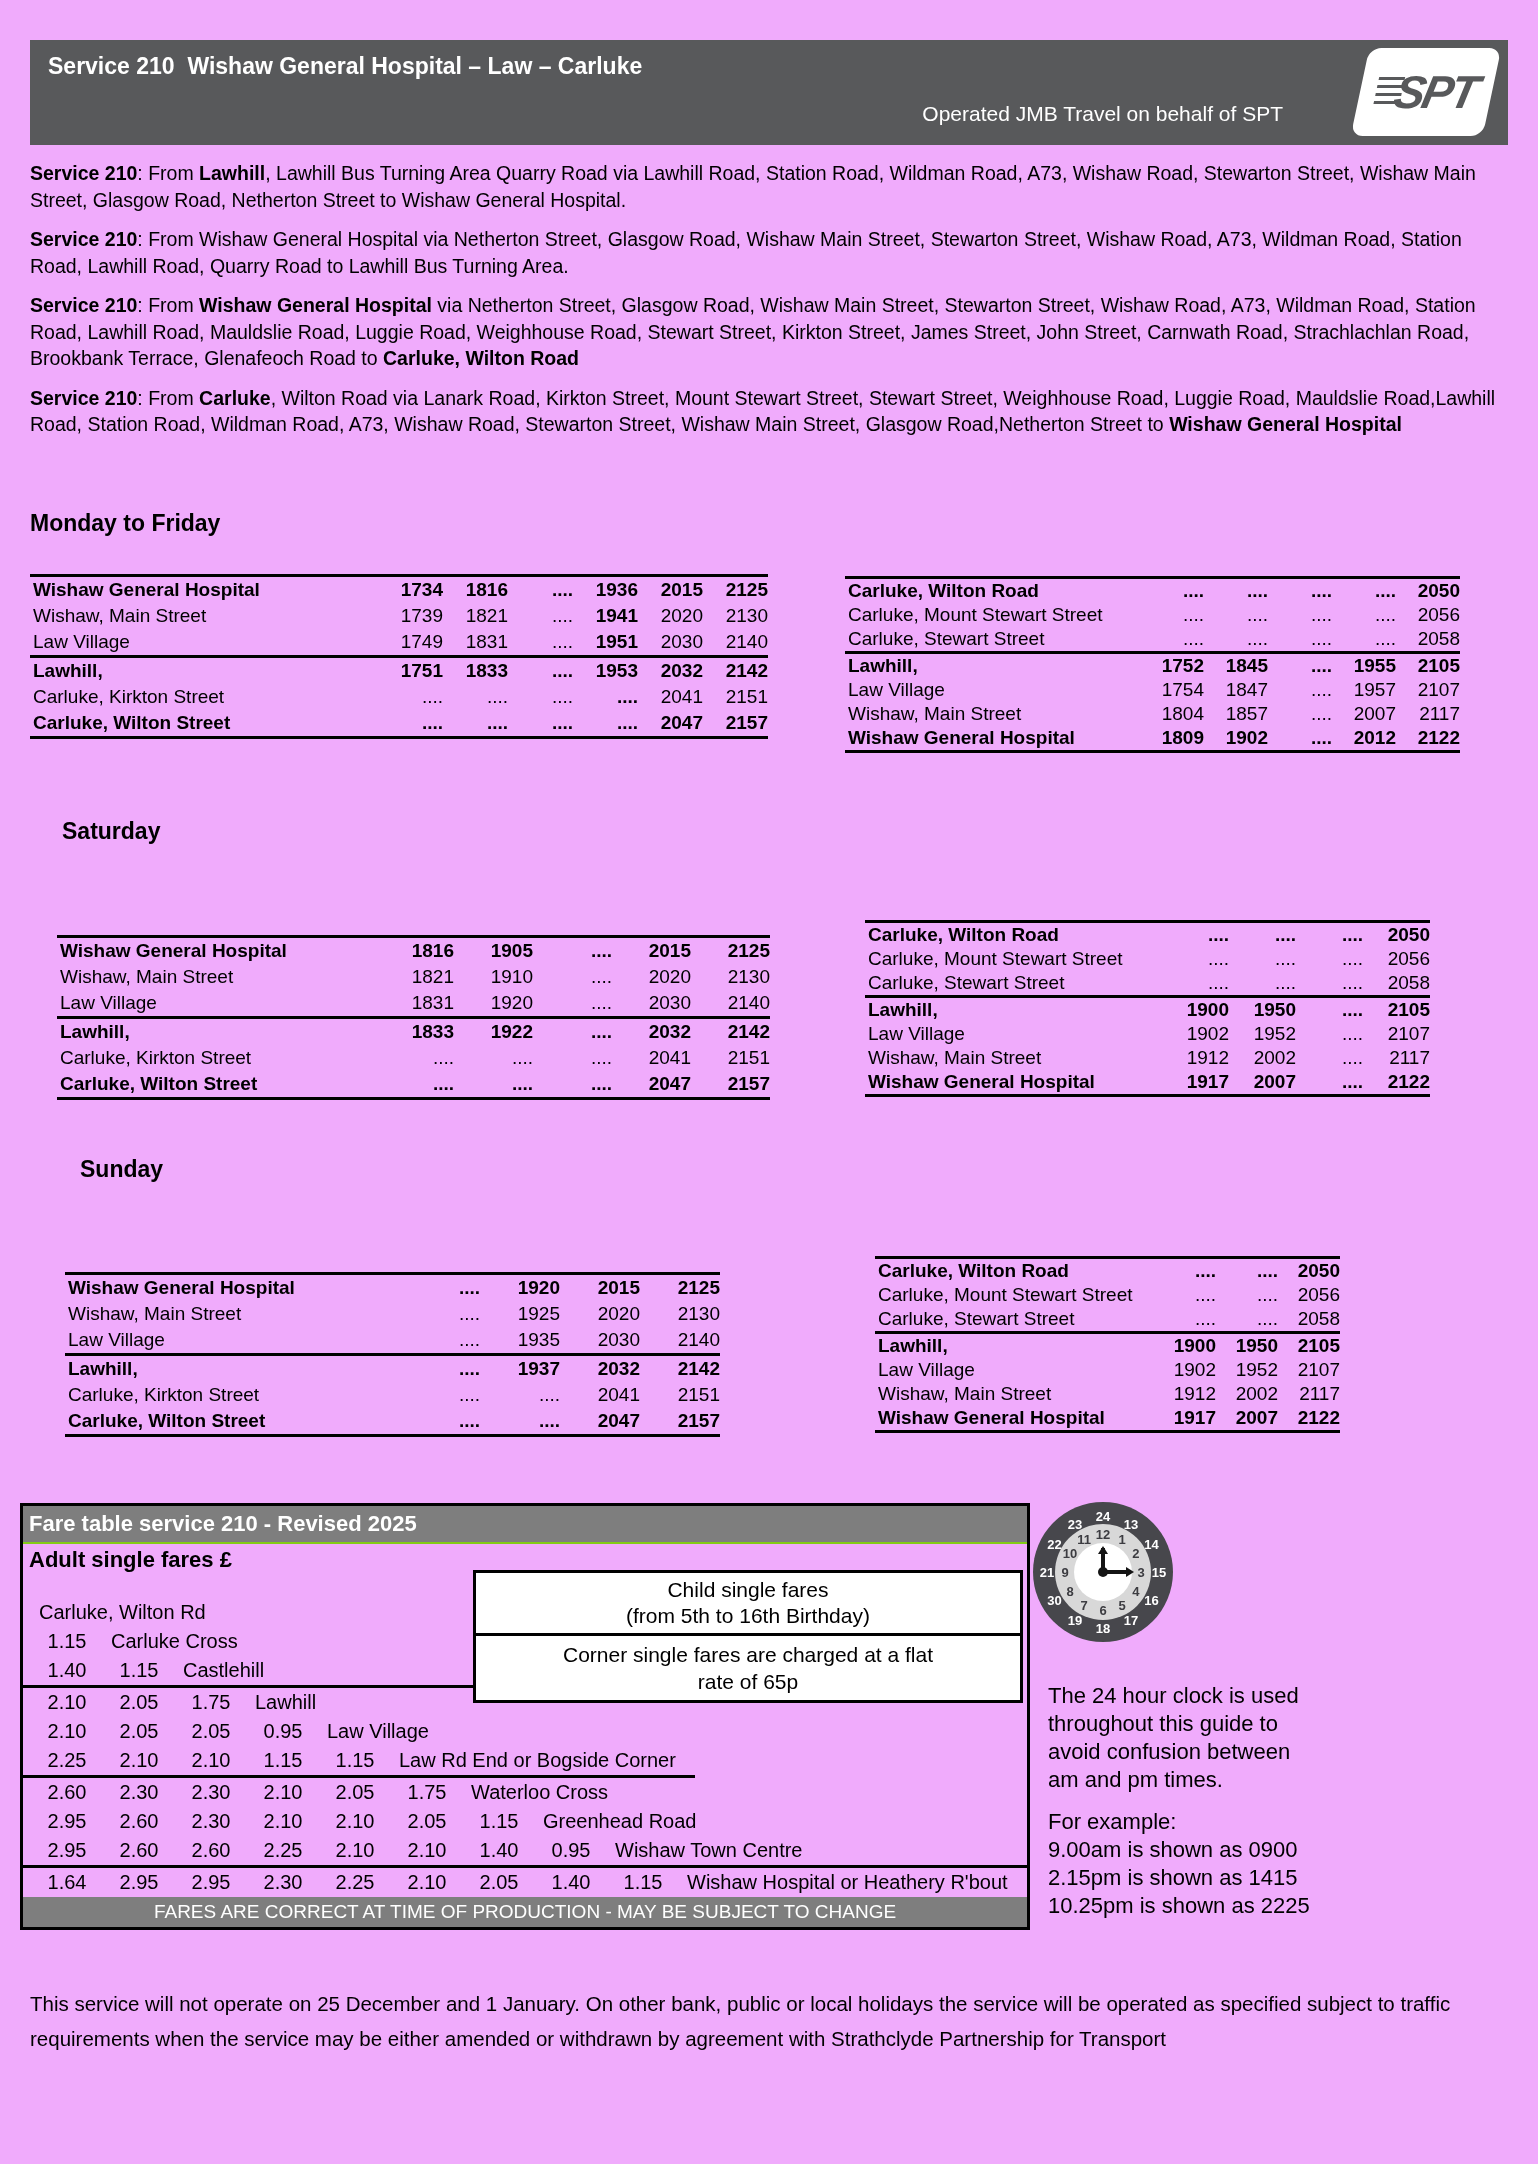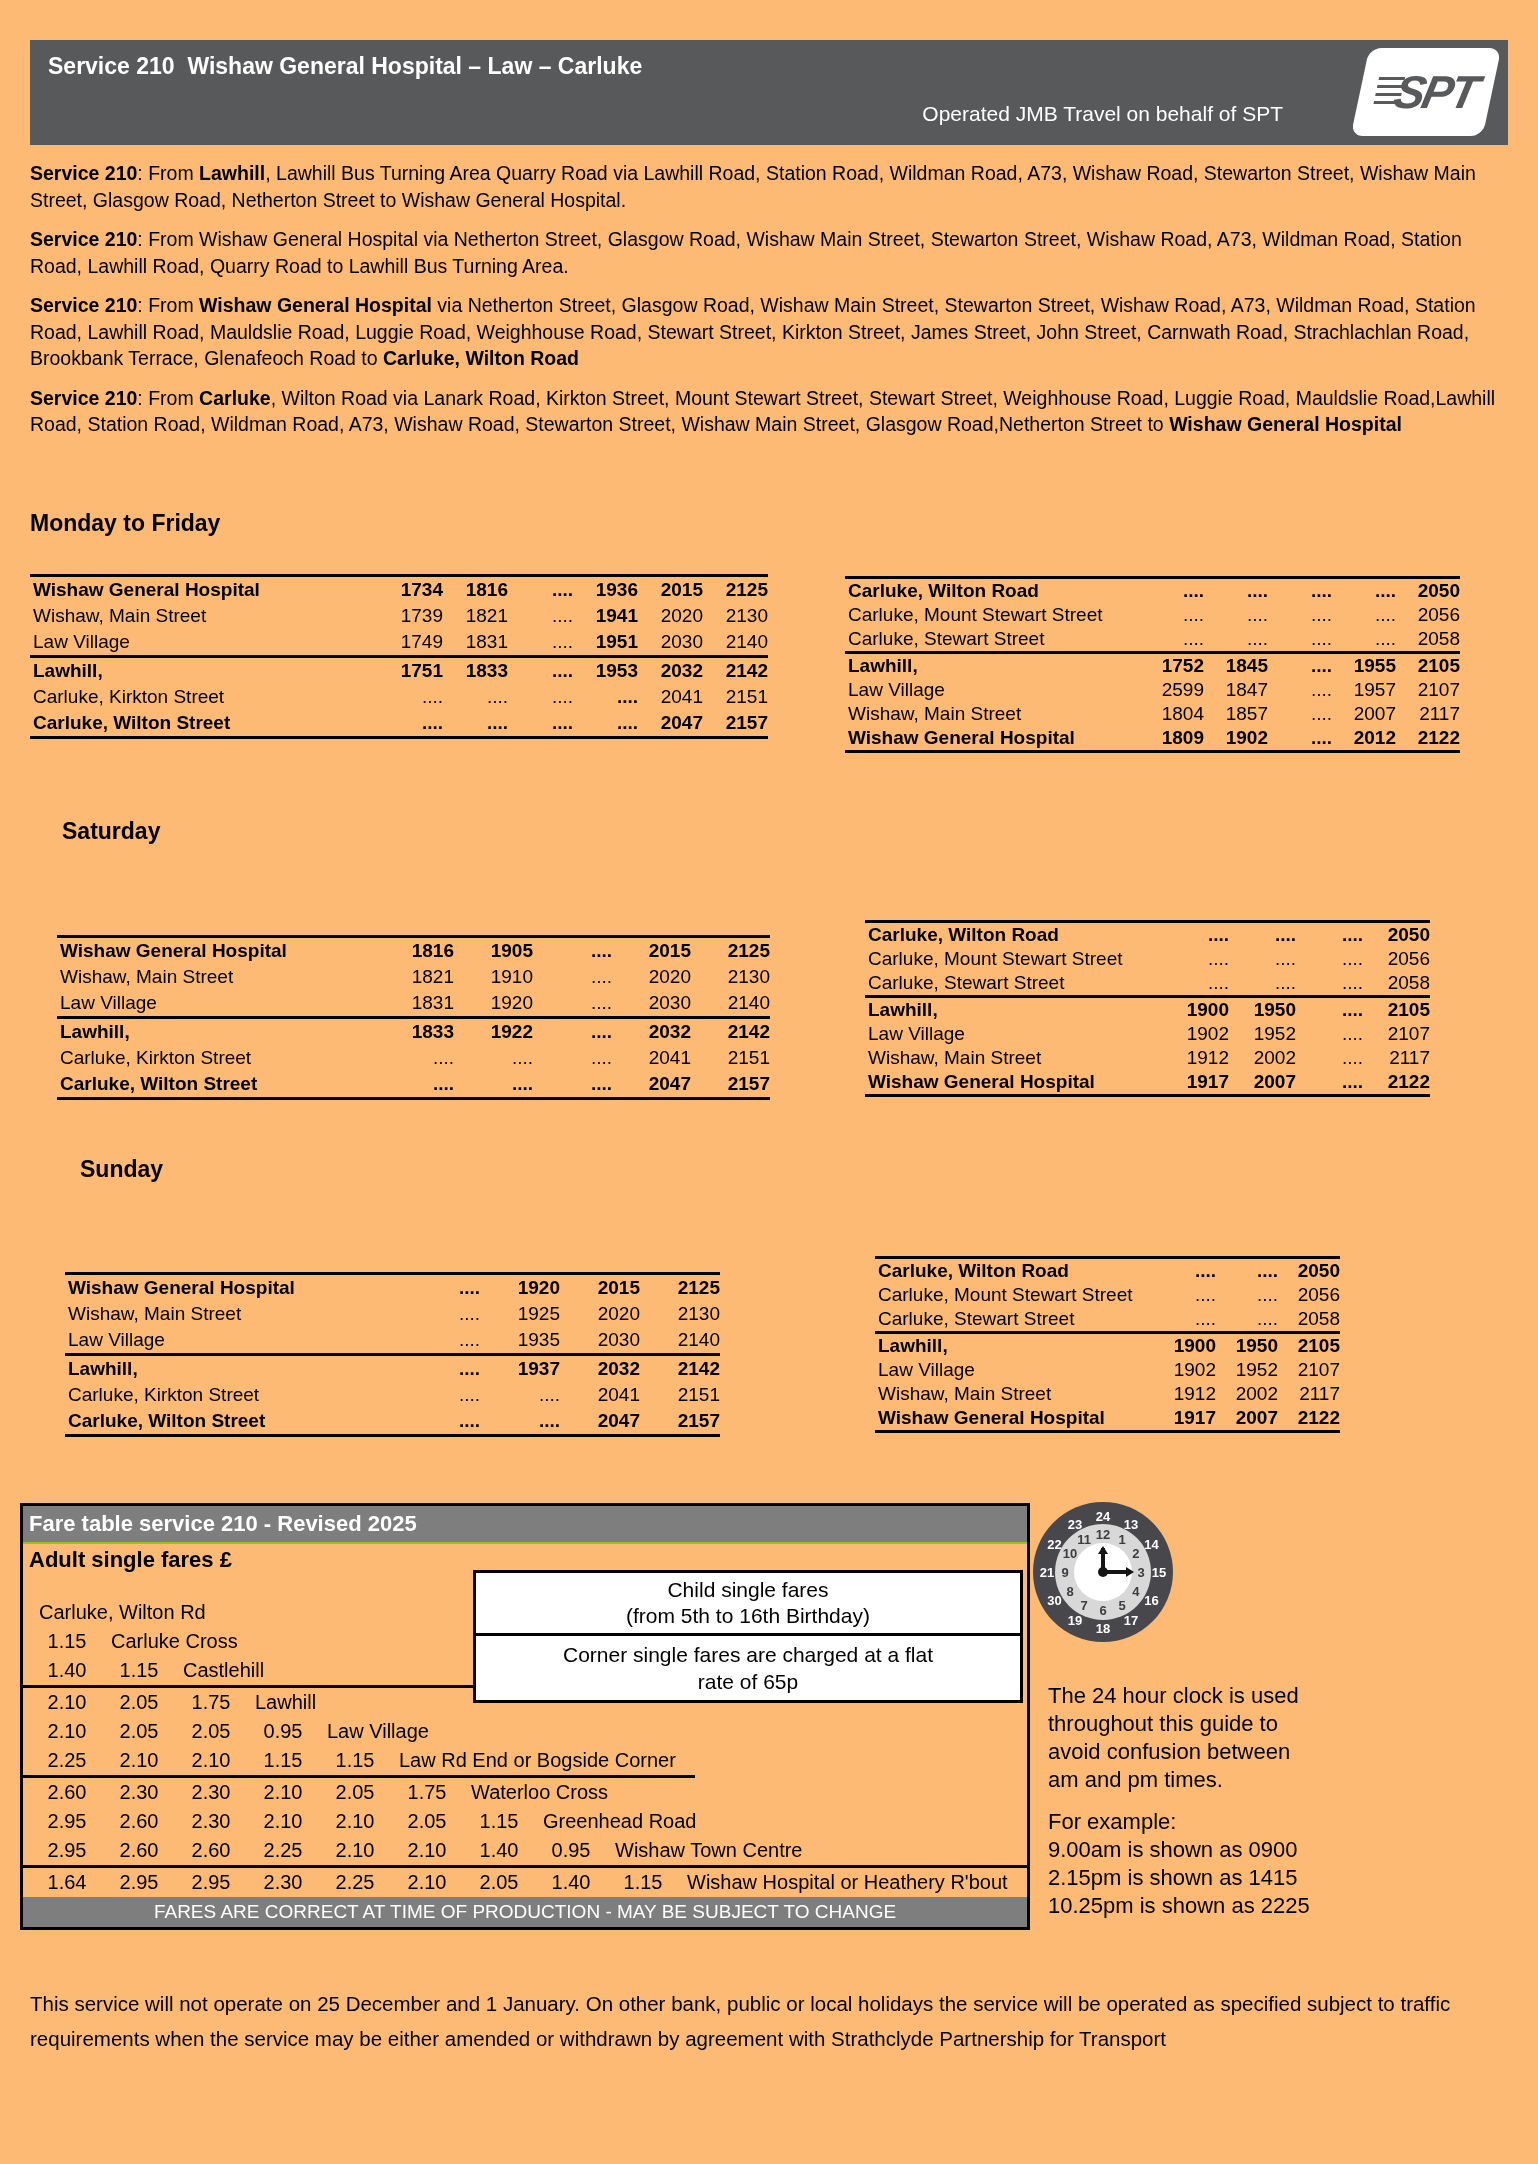--- a/index.html
+++ b/index.html
@@ -1,16 +1,16 @@
 <!DOCTYPE html>
 <html><head>
 <meta charset="utf-8">
 <style>
   html,body{margin:0;padding:0;background:#fff;}
-  .page{position:relative;width:1538px;height:2164px;background:#fdba74;
+  .page{position:relative;width:1538px;height:2164px;background:#f0abfc;
         font-family:"Liberation Sans",sans-serif;color:#000;overflow:hidden;}
 
   
   .hdr{position:absolute;left:30px;top:40px;width:1478px;height:105px;background:#58595b;color:#fff;}
   .hdr-title{position:absolute;left:18px;top:13px;font-size:23px;font-weight:bold;white-space:pre;}
   .hdr-operated{position:absolute;right:225px;top:62px;font-size:21px;}
   .spt-logo{position:absolute;right:16px;top:8px;width:132px;height:88px;background:#fff;
             border-radius:12px;transform:skewX(-12deg);display:flex;align-items:center;justify-content:center;}
   .spt-lines{width:26px;height:30px;margin-right:-7px;
              background:repeating-linear-gradient(to bottom,#58595b 0 3px,transparent 3px 8px);}
@@ -190,21 +190,21 @@
       <div class="tt-row bold">
         <span class="tt-label">Lawhill,</span>
         <span class="tt-cell">1752</span>
         <span class="tt-cell">1845</span>
         <span class="tt-cell">....</span>
         <span class="tt-cell">1955</span>
         <span class="tt-cell">2105</span>
       </div>
       <div class="tt-row">
         <span class="tt-label">Law Village</span>
-        <span class="tt-cell">2599</span>
+        <span class="tt-cell">1754</span>
         <span class="tt-cell">1847</span>
         <span class="tt-cell">....</span>
         <span class="tt-cell">1957</span>
         <span class="tt-cell">2107</span>
       </div>
       <div class="tt-row">
         <span class="tt-label">Wishaw, Main Street</span>
         <span class="tt-cell">1804</span>
         <span class="tt-cell">1857</span>
         <span class="tt-cell">....</span>

